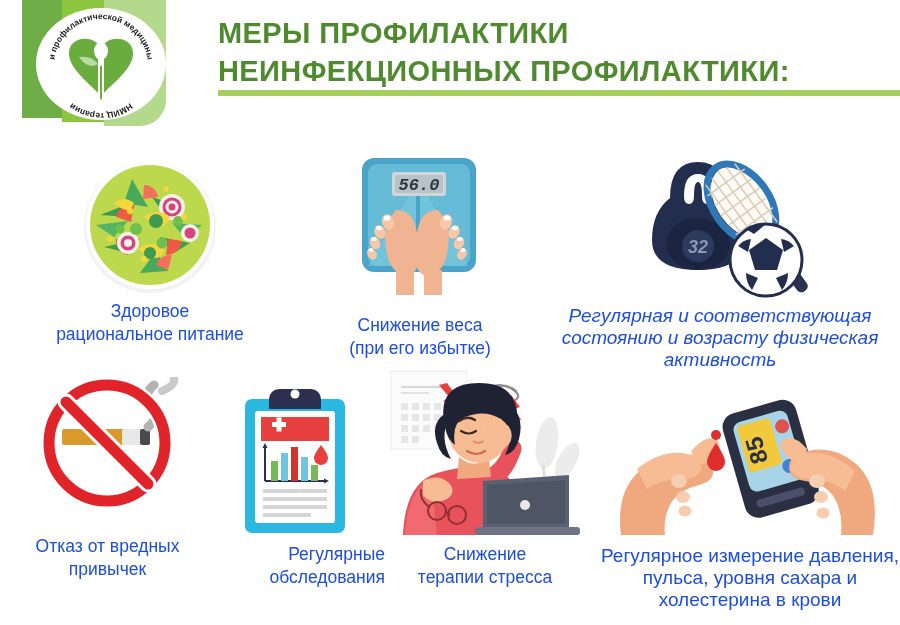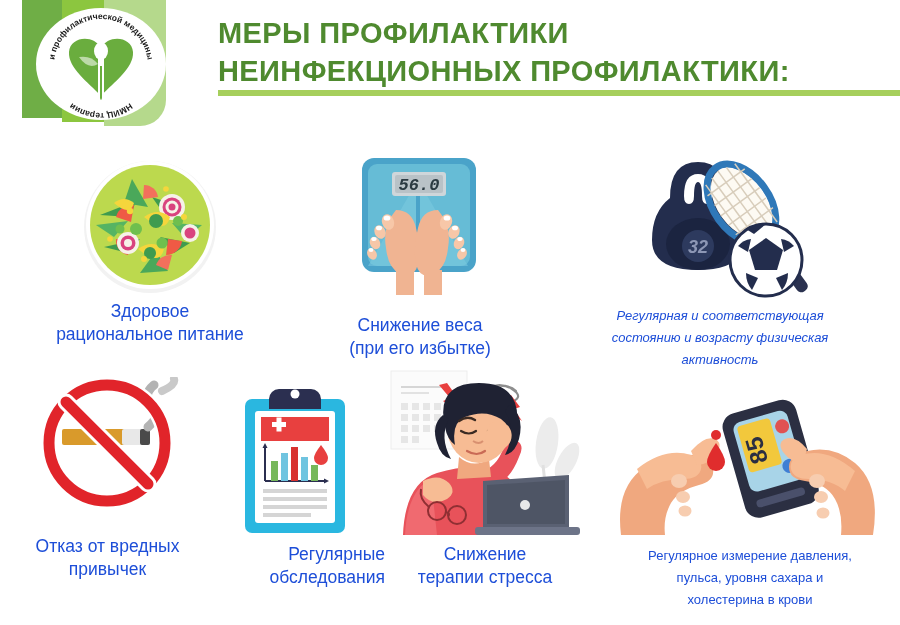--- a/index.html
+++ b/index.html
@@ -37,21 +37,21 @@
   }
 
   
   .cell { position:absolute; }
   .art  { position:absolute; }
   .caption {
     position:absolute; text-align:center;
     color:#1d4ed8; font-size:17.5px; line-height:23px;
     white-space:pre-line;
   }
-  .caption.sm { font-size:13px; line-height:22px; }
+  .caption.sm { font-size:19px; line-height:22px; }
 
   
   #cell-nutrition  { left:0px;   top:150px; width:300px; height:215px; }
   #cell-weight     { left:300px; top:150px; width:240px; height:215px; }
   #cell-activity   { left:540px; top:150px; width:360px; height:230px;font-style:italic; }
   
   #cell-smoking    { left:0px;   top:377px; width:215px; height:240px; }
   #cell-checkup    { left:215px; top:385px; width:160px; height:240px; }
   #cell-stress     { left:375px; top:365px; width:220px; height:260px; }
   #cell-measure    { left:595px; top:385px; width:305px; height:240px; }

